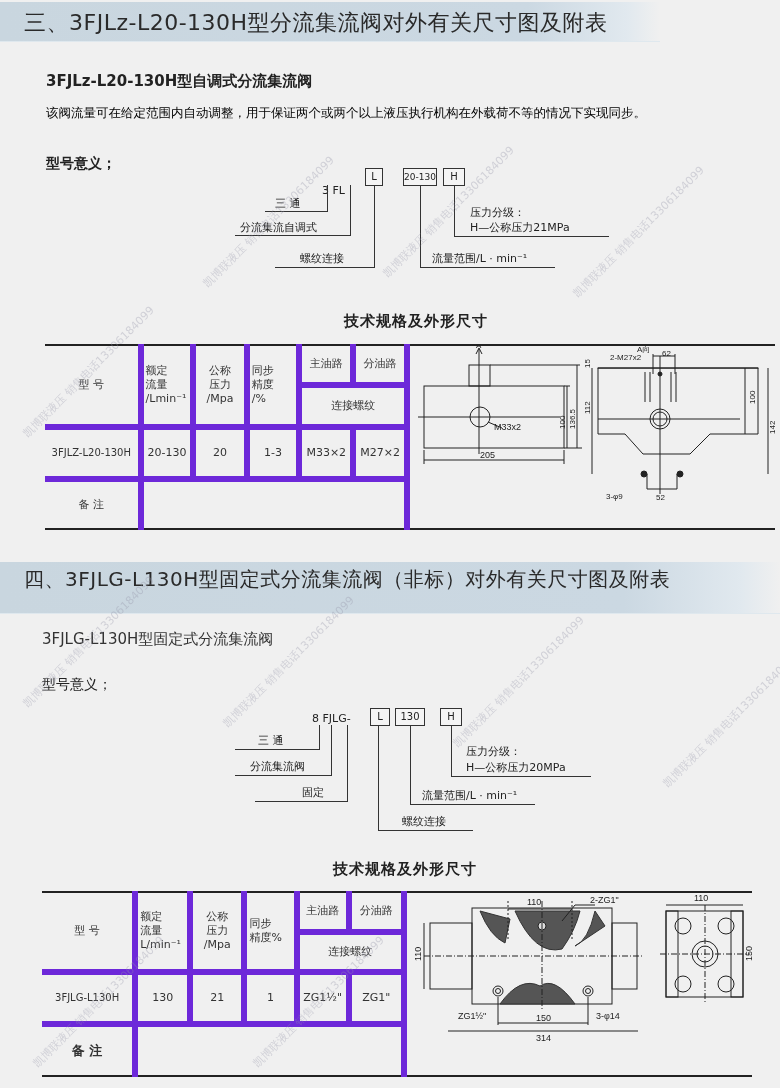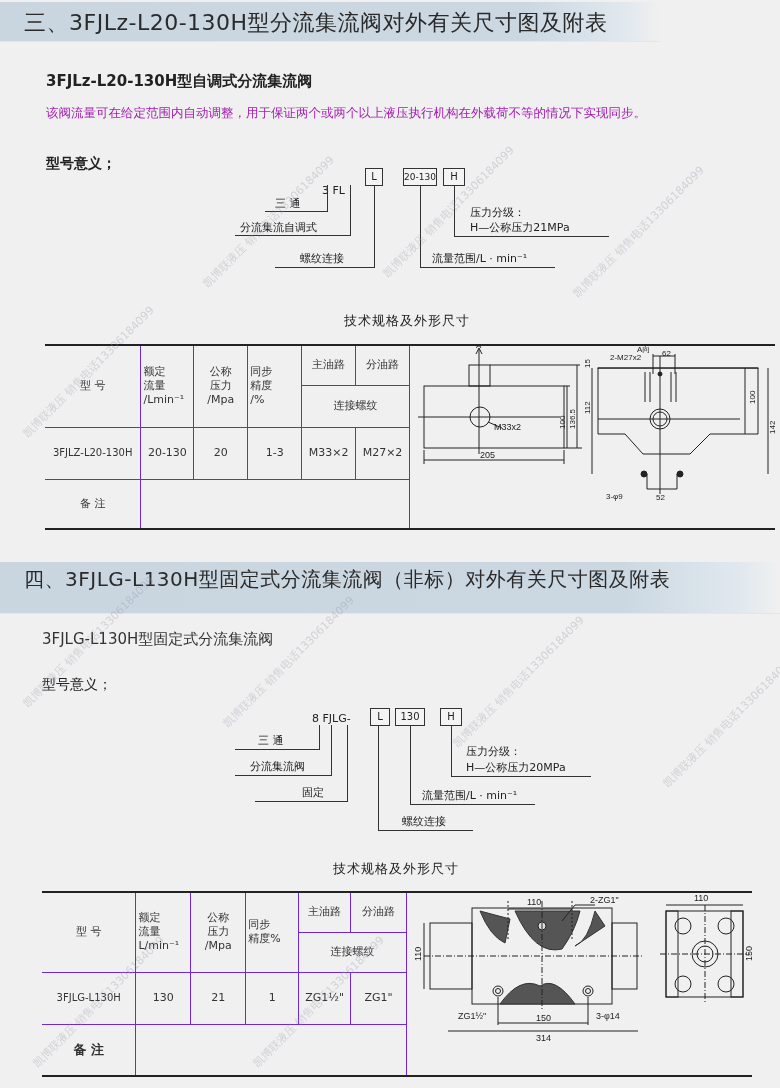--- a/index.html
+++ b/index.html
@@ -16,35 +16,35 @@
     background: linear-gradient(to right, #c9d6df 0%, #cbd8e2 80%, rgba(215,228,238,0.6) 95%, rgba(240,240,240,0) 100%);
     border-bottom: 1px solid #dfe8ee;
   }
   .section-title {
     position: absolute; left: 24px; top: 6px;
     font-size: 22px; color: #2a2a2a; letter-spacing: 0.5px; white-space: nowrap;
     font-family: "DejaVu Sans", sans-serif;
   }
   .subtitle { font-size: 15px; font-weight: bold; color: #222; white-space: nowrap; }
   .subtitle.light { font-weight: normal; color: #333; }
-  .desc { font-size: 12.5px; color: #a21caf; white-space: nowrap; }
+  .desc { font-size: 12.5px; color: #000000; white-space: nowrap; }
   .label-big { font-size: 14px; font-weight: bold; color: #222; }
   .small { font-size: 11px; color: #222; white-space: nowrap; }
   .box {
     position: absolute; border: 1px solid #333; height: 18px;
     font-size: 10px; text-align: center; line-height: 16px; background: #f4f4f4;
   }
   .hline { position: absolute; height: 1px; background: #333; }
   .vline { position: absolute; width: 1px; background: #333; }
-  .table-title { font-size: 13px; font-weight: normal; color: #222; letter-spacing: 1px; }
+  .table-title { font-size: 15px; font-weight: bold; color: #222; letter-spacing: 1px; }
   table.spec {
     position: absolute; border-collapse: collapse; font-size: 11px; color: #333;
   }
   table.spec td {
-    border: 1px solid #6d28d9; text-align: center; vertical-align: middle; padding: 1px 2px;
+    border: 6px solid #6d28d9; text-align: center; vertical-align: middle; padding: 1px 2px;
     line-height: 14px;
   }
   table.spec tr.top td { border-top: 2px solid #222; }
   table.spec tr.last td { border-bottom: 2px solid #222; }
   table.spec td.first { border-left: none; }
   .drawing-frame { position: absolute; border-top: 2px solid #222; border-bottom: 2px solid #222; }
   svg text { font-family: "Liberation Sans", sans-serif; }
   .watermark {
     position: absolute; font-size: 11px; color: rgba(150,150,170,0.35);
     transform: rotate(-45deg); transform-origin: left top; white-space: nowrap; pointer-events: none;

